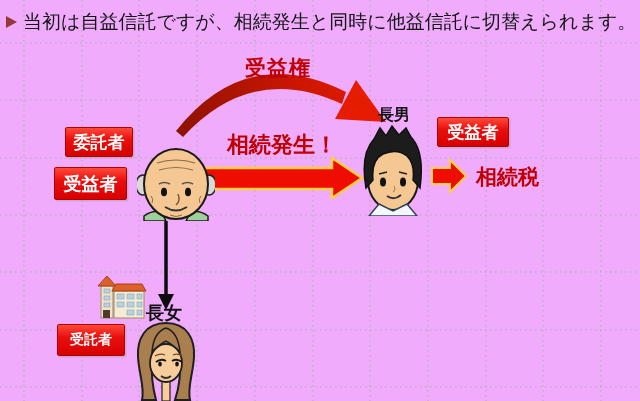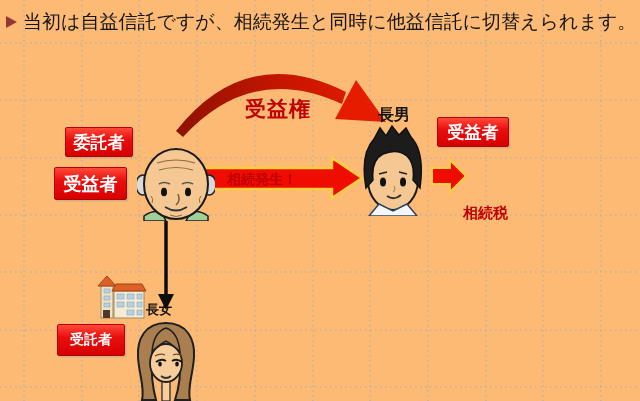--- a/index.html
+++ b/index.html
@@ -1,17 +1,17 @@
 <!DOCTYPE html>
 <html><head>
 <meta charset="utf-8">
 <style>
   html,body{margin:0;padding:0;background:#fff;}
   #canvas{
-    position:relative;width:640px;height:401px;overflow:hidden;background:#fdba74;
+    position:relative;width:640px;height:401px;overflow:hidden;background:#f0abfc;
     font-family:"Liberation Sans","DejaVu Sans",sans-serif;
   }
   #canvas svg{display:block;}
   .abs{position:absolute;}
   
   #grid-svg{position:absolute;left:0;top:0;z-index:1;}
   #arrows-svg{position:absolute;left:0;top:0;z-index:2;pointer-events:none;}
   .figure{z-index:3;}
   .txt-layer{z-index:4;}
   
@@ -38,26 +38,26 @@
     color:#ffffff;font-weight:bold;overflow:hidden;
   }
   #box-settlor   {left:57px; top:127px;width:66px;height:28px;font-size:17px;margin-left:8px;}
   #box-benef-left{left:54px; top:167px;width:71px;height:31px;font-size:18px;}
   #box-benef-right{left:437px;top:117px;width:70px;height:28px;font-size:17px;}
   #box-trustee   {left:57px; top:324px;width:66px;height:30px;font-size:14px;}
   
   .name-label{color:#111;font-weight:600;white-space:nowrap;}
   #label-father{left:150px;top:124px;font-size:21px;}
   #label-son   {left:378px;top:105px;font-size:16px;}
-  #label-daughter{left:146px;top:301px;font-size:13px;}
+  #label-daughter{left:146px;top:301px;font-size:18px;}
   
-  .red-text{color:#c00000;font-weight:bold;white-space:nowrap;margin-top:41px;}
+  .red-text{color:#c00000;font-weight:bold;white-space:nowrap;}
   #label-right {left:245px;top:54px; font-size:21px;letter-spacing:1px;}
-  #label-event {left:227px;top:130px;font-size:14px;}
-  #label-tax   {left:463px;top:163px;font-size:15px;}
+  #label-event {left:227px;top:130px;font-size:22px;}
+  #label-tax   {left:476px;top:163px;font-size:21px;}
 </style>
 </head>
 <body>
 
 <div id="canvas">
 
   <svg id="grid-svg" width="640" height="401">
     <g id="grid-lines" stroke="#adadad" stroke-width="1" stroke-dasharray="1.6 3.4">
         <line x1="24" y1="0" x2="24" y2="401"></line>
         <line x1="82" y1="0" x2="82" y2="401"></line>

